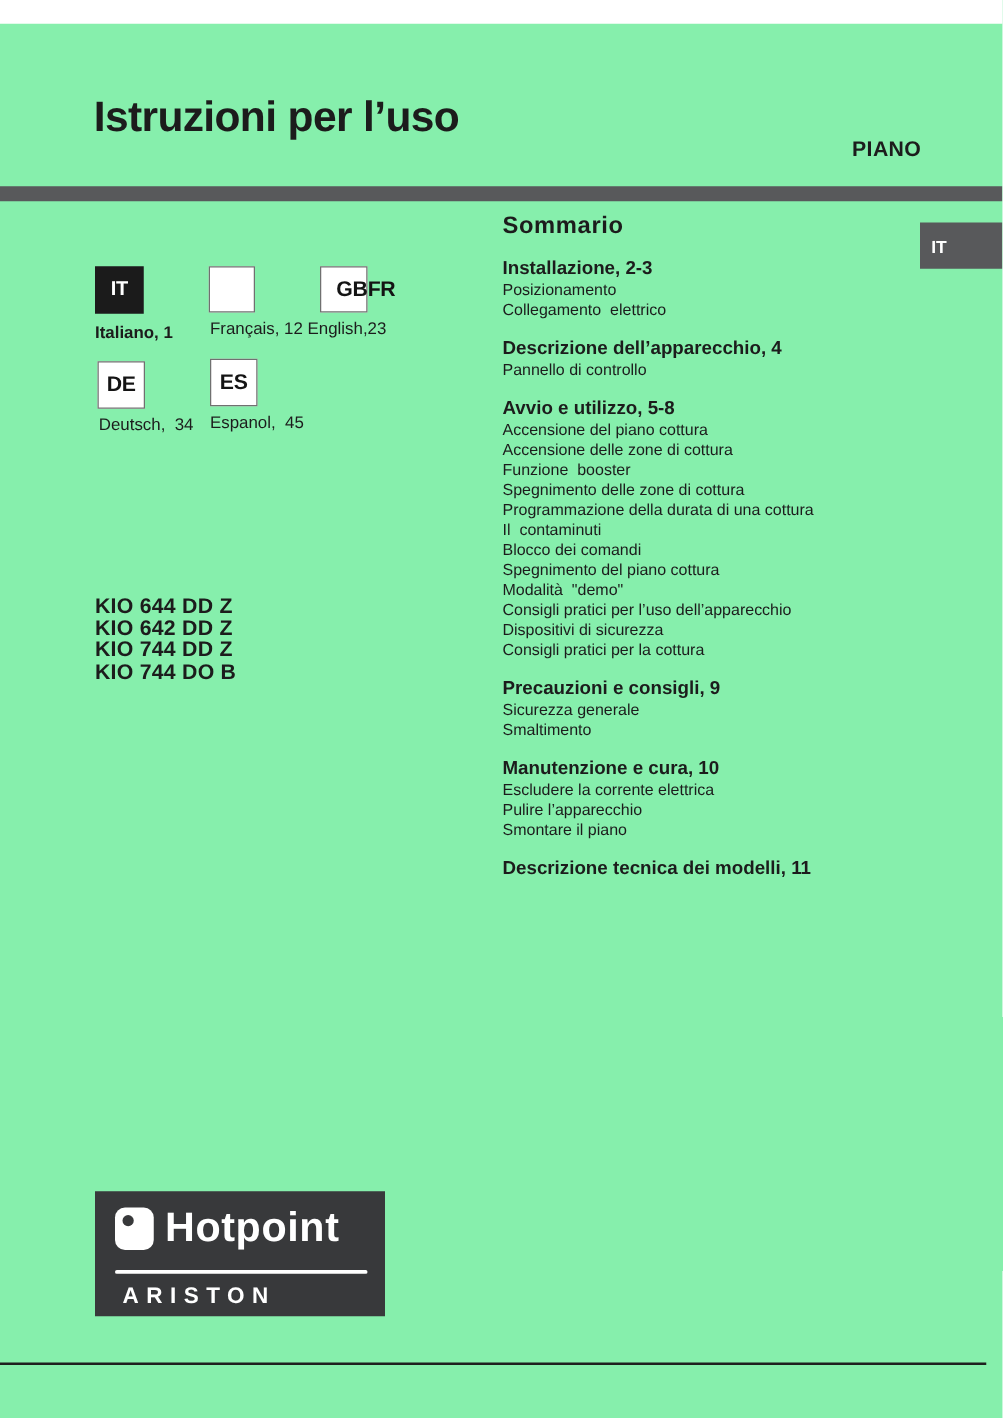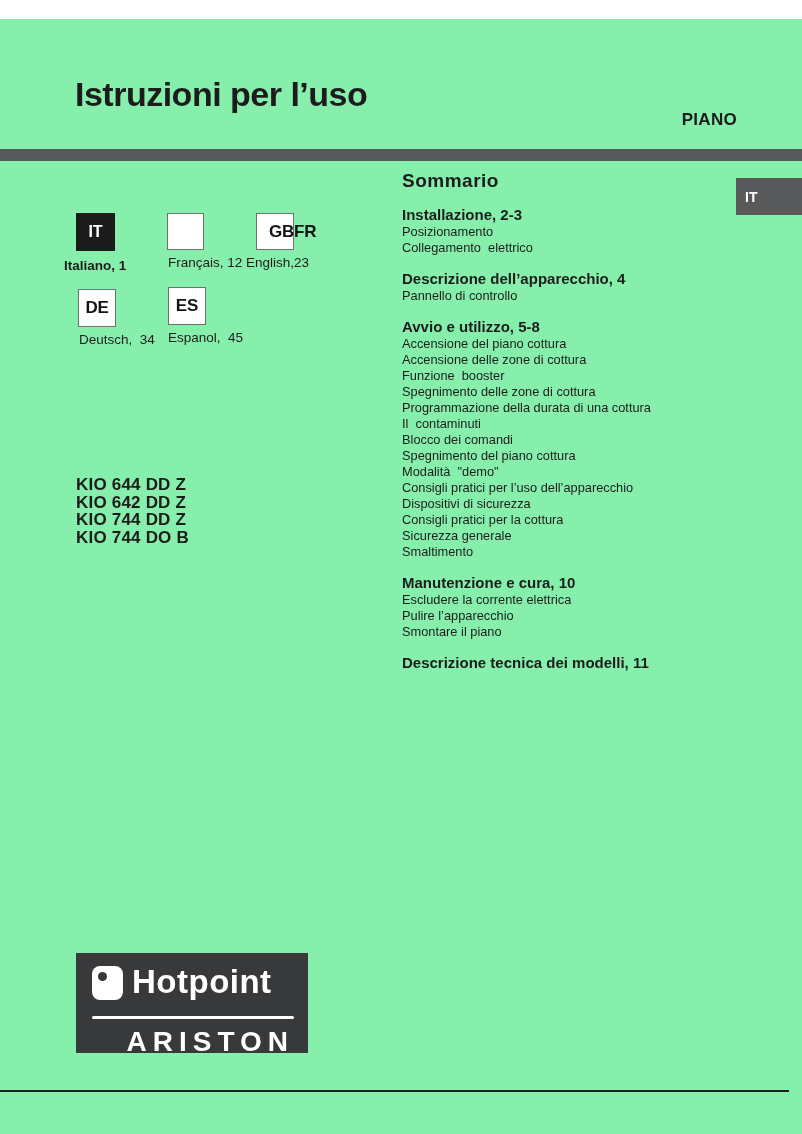--- a/index.html
+++ b/index.html
@@ -25,41 +25,41 @@
   .lang-box {
     position:absolute; box-sizing:border-box; display:flex; align-items:center; justify-content:center;
     font-weight:bold; font-size:17px; letter-spacing:-0.2px;
   }
   .lang-box.filled { background:#1b1b1b; color:#ffffff; }
   .lang-box.outline { background:#ffffff; border:1px solid var(--box-border); color:#141414; }
   .box-it { left:76px; top:194px; width:39px; height:38px; font-size:16px; }
   .box-fr { left:167px; top:194px; width:37px; height:37px; }
   .box-gb { left:256px; top:194px; width:38px; height:37px; justify-content:flex-start; padding-left:12px; overflow:visible; white-space:nowrap; }
   .lang-label { position:absolute; font-size:13.5px; white-space:pre-wrap; }
-  .label-it { left:64px; top:239px; font-weight:bold; }
+  .label-it { left:76px; top:239px; font-weight:bold; }
   .label-frgb { left:168px; top:236px; }
   .box-de { left:78px; top:270px; width:38px; height:38px; }
   .box-es { left:168px; top:268px; width:38px; height:38px; }
   .label-de { left:79px; top:313px; }
   .label-es { left:168px; top:311px; }
   
   .models { position:absolute; left:76px; top:457px; }
   .model { font-size:17px; font-weight:bold; line-height:17.5px; letter-spacing:0.2px; }
   
   .toc { position:absolute; left:402px; top:152px; width:350px; }
   .toc-heading { font-size:19px; font-weight:bold; line-height:20px; margin:0 0 14px 0; letter-spacing:0.5px; }
   .toc-section-title { font-size:15px; font-weight:bold; line-height:19px; margin-top:13px; }
   .toc-item { font-size:12.8px; line-height:16px; white-space:pre-wrap; }
   
   .logo { position:absolute; left:76px; top:934px; width:232px; height:100px; background:var(--logo-bg); }
   .logo-icon { position:absolute; left:16px; top:13px; width:31px; height:34px; background:#ffffff; border-radius:8px; }
   .logo-icon-dot { position:absolute; left:6px; top:6px; width:9px; height:9px; background:var(--logo-bg); border-radius:50%; }
   .logo-brand { position:absolute; left:56px; top:10px; font-size:33px; font-weight:bold; color:#ffffff; letter-spacing:0.5px; }
   .logo-divider { position:absolute; left:16px; top:63px; width:202px; height:3px; background:#ffffff; border-radius:1.5px; }
-  .logo-sub { position:absolute; left:16px; top:73px; width:202px; text-align:right; font-size:28px; font-weight:bold; color:#ffffff; letter-spacing:6px; text-indent:6px; }
+  .logo-sub { position:absolute; left:16px; top:73px; width:202px; text-align:left; font-size:18px; font-weight:bold; color:#ffffff; letter-spacing:6px; text-indent:6px; }
   .bottom-rule { position:absolute; left:0; top:1071px; width:789px; height:2px; background:#1f1f1f; }
 </style>
 </head>
 <body>
 
 <div class="page">
 
   <h1 class="doc-title">Istruzioni per l’uso</h1>
   <div class="doc-subtitle">PIANO</div>
 
@@ -109,20 +109,21 @@
         <div class="toc-item">Funzione  booster</div>
         <div class="toc-item">Spegnimento delle zone di cottura</div>
         <div class="toc-item">Programmazione della durata di una cottura</div>
         <div class="toc-item">Il  contaminuti</div>
         <div class="toc-item">Blocco dei comandi</div>
         <div class="toc-item">Spegnimento del piano cottura</div>
         <div class="toc-item">Modalità  "demo"</div>
         <div class="toc-item">Consigli pratici per l’uso dell’apparecchio</div>
         <div class="toc-item">Dispositivi di sicurezza</div>
         <div class="toc-item">Consigli pratici per la cottura</div>
+        <div class="toc-section-title">Precauzioni e consigli, 9</div>
         <div class="toc-item">Sicurezza generale</div>
         <div class="toc-item">Smaltimento</div>
         <div class="toc-section-title">Manutenzione e cura, 10</div>
         <div class="toc-item">Escludere la corrente elettrica</div>
         <div class="toc-item">Pulire l’apparecchio</div>
         <div class="toc-item">Smontare il piano</div>
         <div class="toc-section-title">Descrizione tecnica dei modelli, 11</div>
       </div>
   </div>
 

